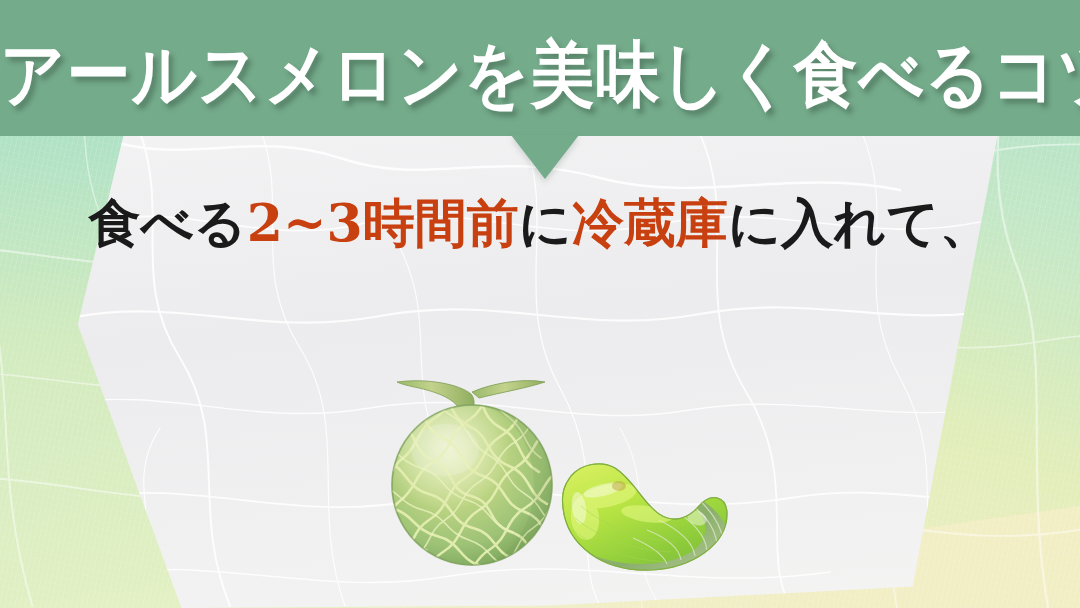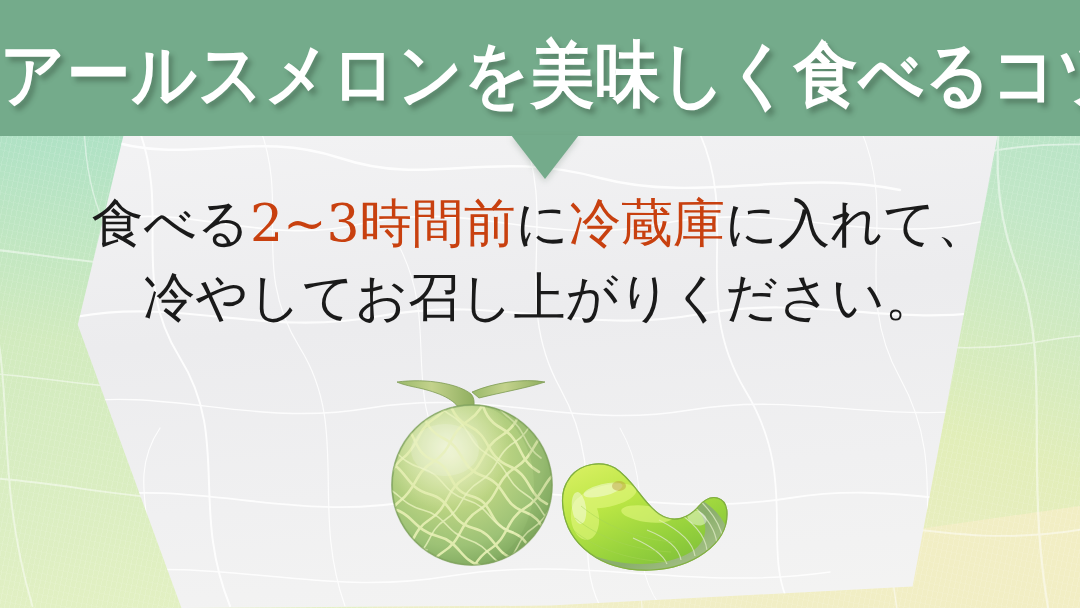--- a/index.html
+++ b/index.html
@@ -124,21 +124,21 @@
   }
 
   
   .message {
     position: absolute;
     left: 0; right: 0; top: 186px;
     text-align: center;
     color: #1a1a1a;
     font-family: "DejaVu Serif", "Liberation Serif", serif;
     font-size: 52px;
-    font-weight: 400;
+    font-weight: 700;
     line-height: 74px;
     letter-spacing: 0px;
   }
   .message .line { display: block; white-space: nowrap; }
   .hl { color: #c8400f; }
 
   
   .melon-art {
     position: absolute;
     left: 375px; top: 368px;
@@ -203,21 +203,20 @@
   </div>
 
   <div class="header-bar"></div>
   <div class="header-notch"></div>
   <div class="header-title">アールスメロンを美味しく食べるコツ!</div>
 
   <div class="message">
     <span class="line">
       <span>食べる</span><span class="hl">2~3時間前</span><span>に</span><span class="hl">冷蔵庫</span><span>に入れて、</span>
     </span>
-    <span class="line">冷やしてお召し上がりください。</span>
   </div>
 
   <div class="melon-art">
     <svg viewBox="0 0 360 230" aria-hidden="true">
       <defs>
         <radialGradient id="rindG" cx="38%" cy="32%" r="72%">
           <stop offset="0%" stop-color="#d8e59a"></stop>
           <stop offset="42%" stop-color="#bdd583"></stop>
           <stop offset="78%" stop-color="#9dc276"></stop>
           <stop offset="100%" stop-color="#7ea85e"></stop>

